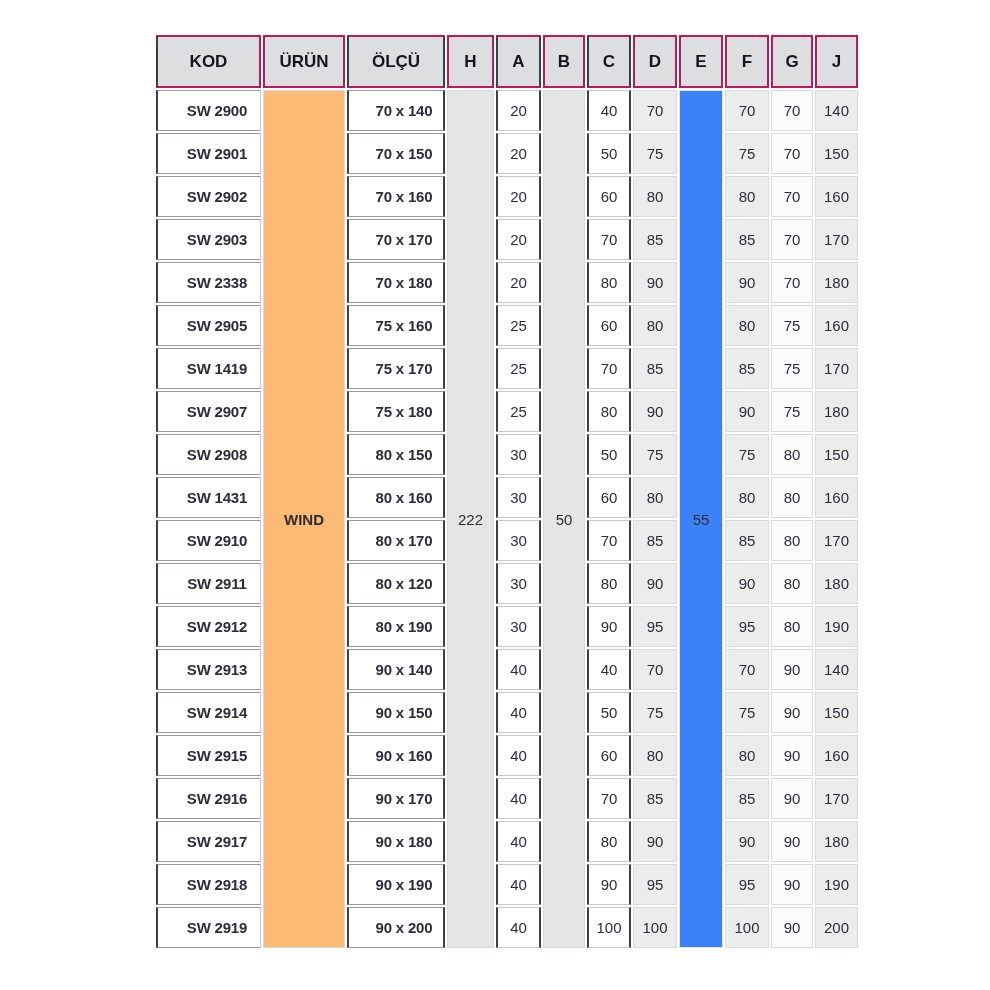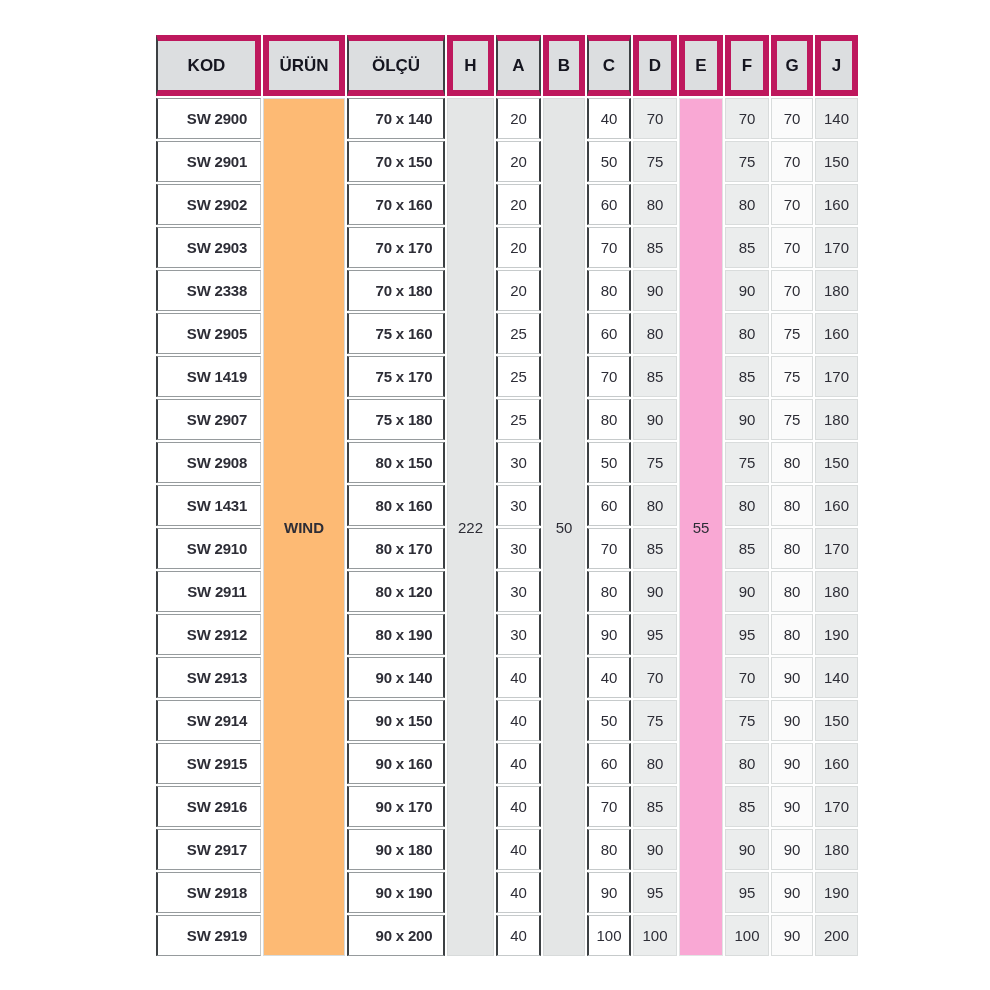--- a/index.html
+++ b/index.html
@@ -29,21 +29,21 @@
   
   th {
     background: #dcdee0;
     color: #15151f;
     font-weight: bold;
     font-size: 17px;
     height: 49px;
     padding: 0;
     text-align: center;
     vertical-align: middle;
-    border: 6px solid #be185d;
+    border: 2px solid #be185d;
   }
   
   td {
     background: #ffffff;
     color: #2d2d36;
     font-size: 15px;
     height: 39px;
     padding: 0;
     text-align: center;
     vertical-align: middle;
@@ -60,21 +60,21 @@
     background: #fdba74;
     font-weight: 600;
     border-color: #d8dbdb;
   }
   .c-h, .c-b {
     background: #e4e6e6;
     border-color: #d8dbdb;
     font-weight: 400;
   }
   .c-e {
-    background: #f9a8d4;
+    background: #3b82f6;
     border-color: #e2e4e4;
     font-weight: 400;
   }
   .c-d, .c-f, .c-j {
     background: #ebeded;
     border-color: #d9dcdc;
   }
   .c-g {
     background: #fbfbfb;
     border-color: #d9dcdc;

